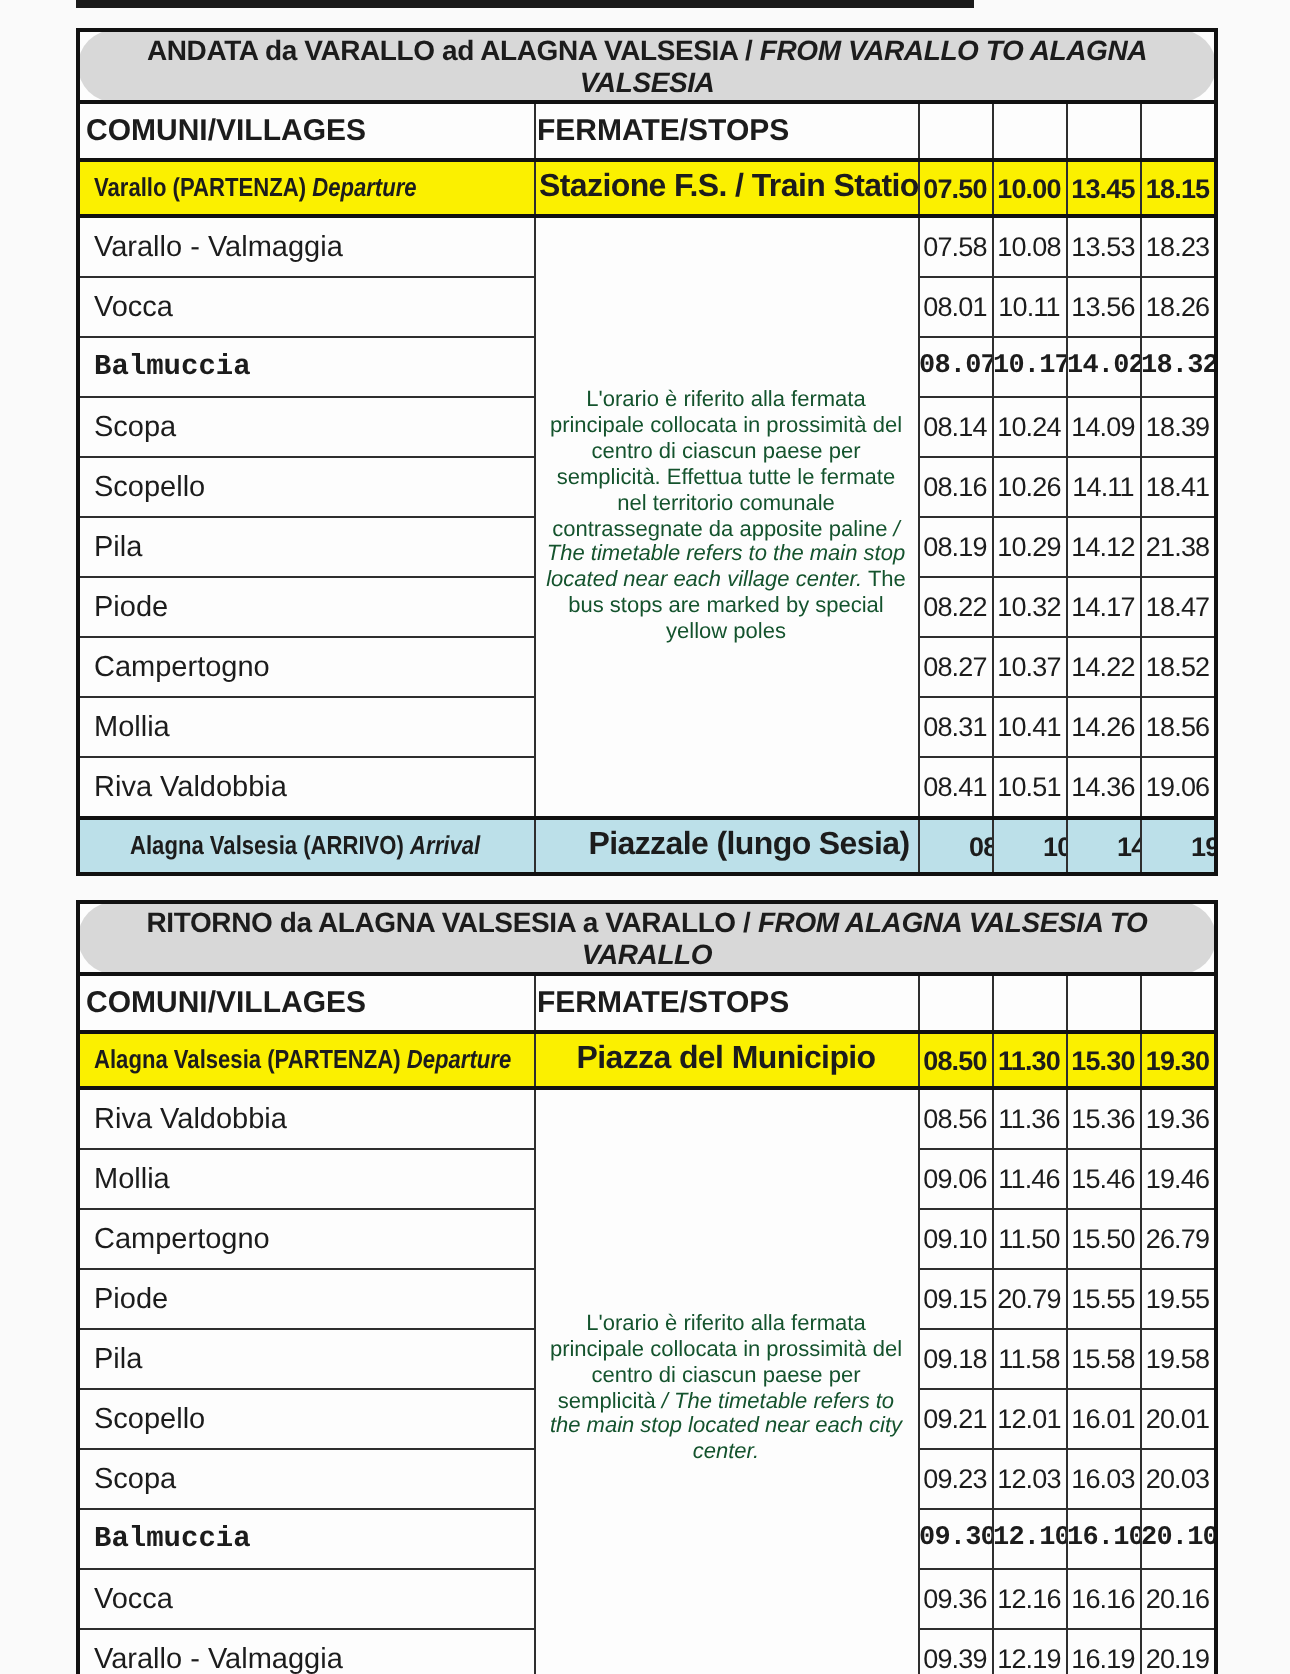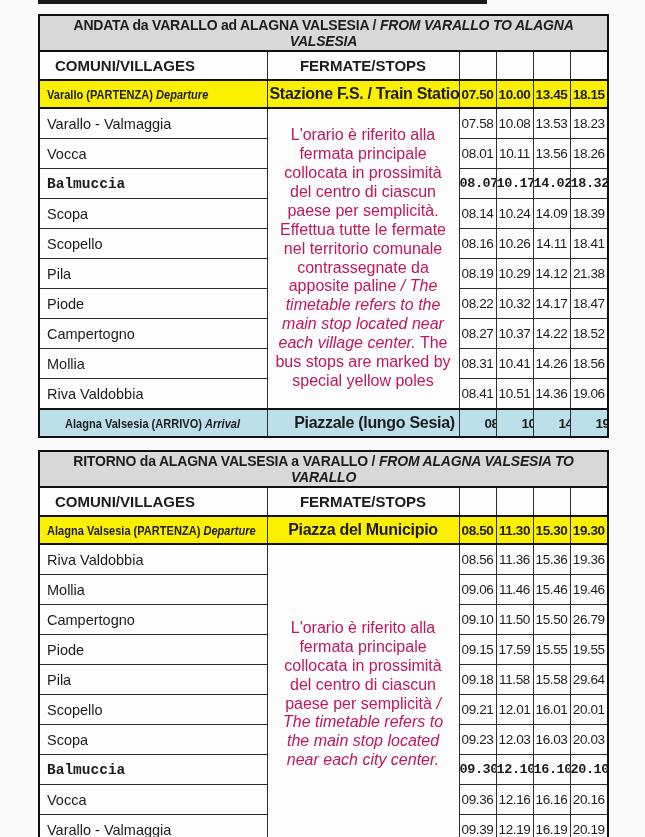--- a/index.html
+++ b/index.html
@@ -20,44 +20,45 @@
     background:#fdfdfd;
     border:2px solid #111;
   }
   table.tt.second { margin-top:12px; }
   td { border:1px solid #2e2e2e; overflow:hidden; }
   tr.title td {
     background:var(--gray, #d8d8d8);
     text-align:center; font-weight:bold; font-size:14px;
     height:27px; letter-spacing:-0.2px;
     border-bottom:2px solid #111;
+    border-radius:18px;
   }
   tr.title .ital { font-style:italic; }
   tr.head td { font-weight:bold; font-size:15px; height:25px; border-bottom:2px solid #111; }
-  tr.head td.c1 { padding-left:15px; }
-  tr.head td.c2 { text-align:center;margin-left:36px; }
+  tr.head td.c1 { padding-left:3px; }
+  tr.head td.c2 { text-align:left;margin-left:36px; }
   tr.datarow td { height:27px; }
   td.name { padding-left:7px; font-size:14.5px; text-align:left; white-space:nowrap; }
   td.time { text-align:center; font-size:13.5px; letter-spacing:-0.4px; padding:0; }
   tr.bold-row td { font-weight:bold;font-family:Liberation Mono, monospace; }
   tr.dep td, tr.arr td { font-weight:bold; height:24px; }
   tr.dep td { background:var(--yellow, #fcf200); border-top:2px solid #111; border-bottom:2px solid #111; }
   tr.arr td { background:var(--blue, #bce0e9); border-top:2px solid #111;padding-left:25px; }
   td.name .squeeze {
     display:inline-block; white-space:nowrap; font-size:13px;
     transform:scaleX(0.85); transform-origin:0 50%;
   }
   td.name .ital { font-style:italic; }
   td.stop {
     text-align:center; font-size:16px; letter-spacing:-0.3px;
     font-weight:normal; white-space:nowrap; padding:0 2px;
   }
   td.note {
-    font-size:16px; line-height:1.18; text-align:center;
-    vertical-align:middle; padding:3px 5px; color:#be185d;
+    font-size:11px; line-height:1.18; text-align:center;
+    vertical-align:middle; padding:3px 5px; color:#14532d;
     font-weight:normal;
     margin-left:28px;
   }
   td.note .en-it { font-style:italic; }
 </style>
 </head>
 <body>
 
 <div class="top-strip"></div>
 
@@ -241,30 +242,30 @@
     <tr class="datarow">
       <td class="name">Campertogno</td>
       <td class="time">09.10</td>
       <td class="time">11.50</td>
       <td class="time">15.50</td>
       <td class="time">26.79</td>
     </tr>
     <tr class="datarow">
       <td class="name">Piode</td>
       <td class="time">09.15</td>
-      <td class="time">17.59</td>
+      <td class="time">20.79</td>
       <td class="time">15.55</td>
       <td class="time">19.55</td>
     </tr>
     <tr class="datarow">
       <td class="name">Pila</td>
       <td class="time">09.18</td>
       <td class="time">11.58</td>
       <td class="time">15.58</td>
-      <td class="time">29.64</td>
+      <td class="time">19.58</td>
     </tr>
     <tr class="datarow">
       <td class="name">Scopello</td>
       <td class="time">09.21</td>
       <td class="time">12.01</td>
       <td class="time">16.01</td>
       <td class="time">20.01</td>
     </tr>
     <tr class="datarow">
       <td class="name">Scopa</td>

